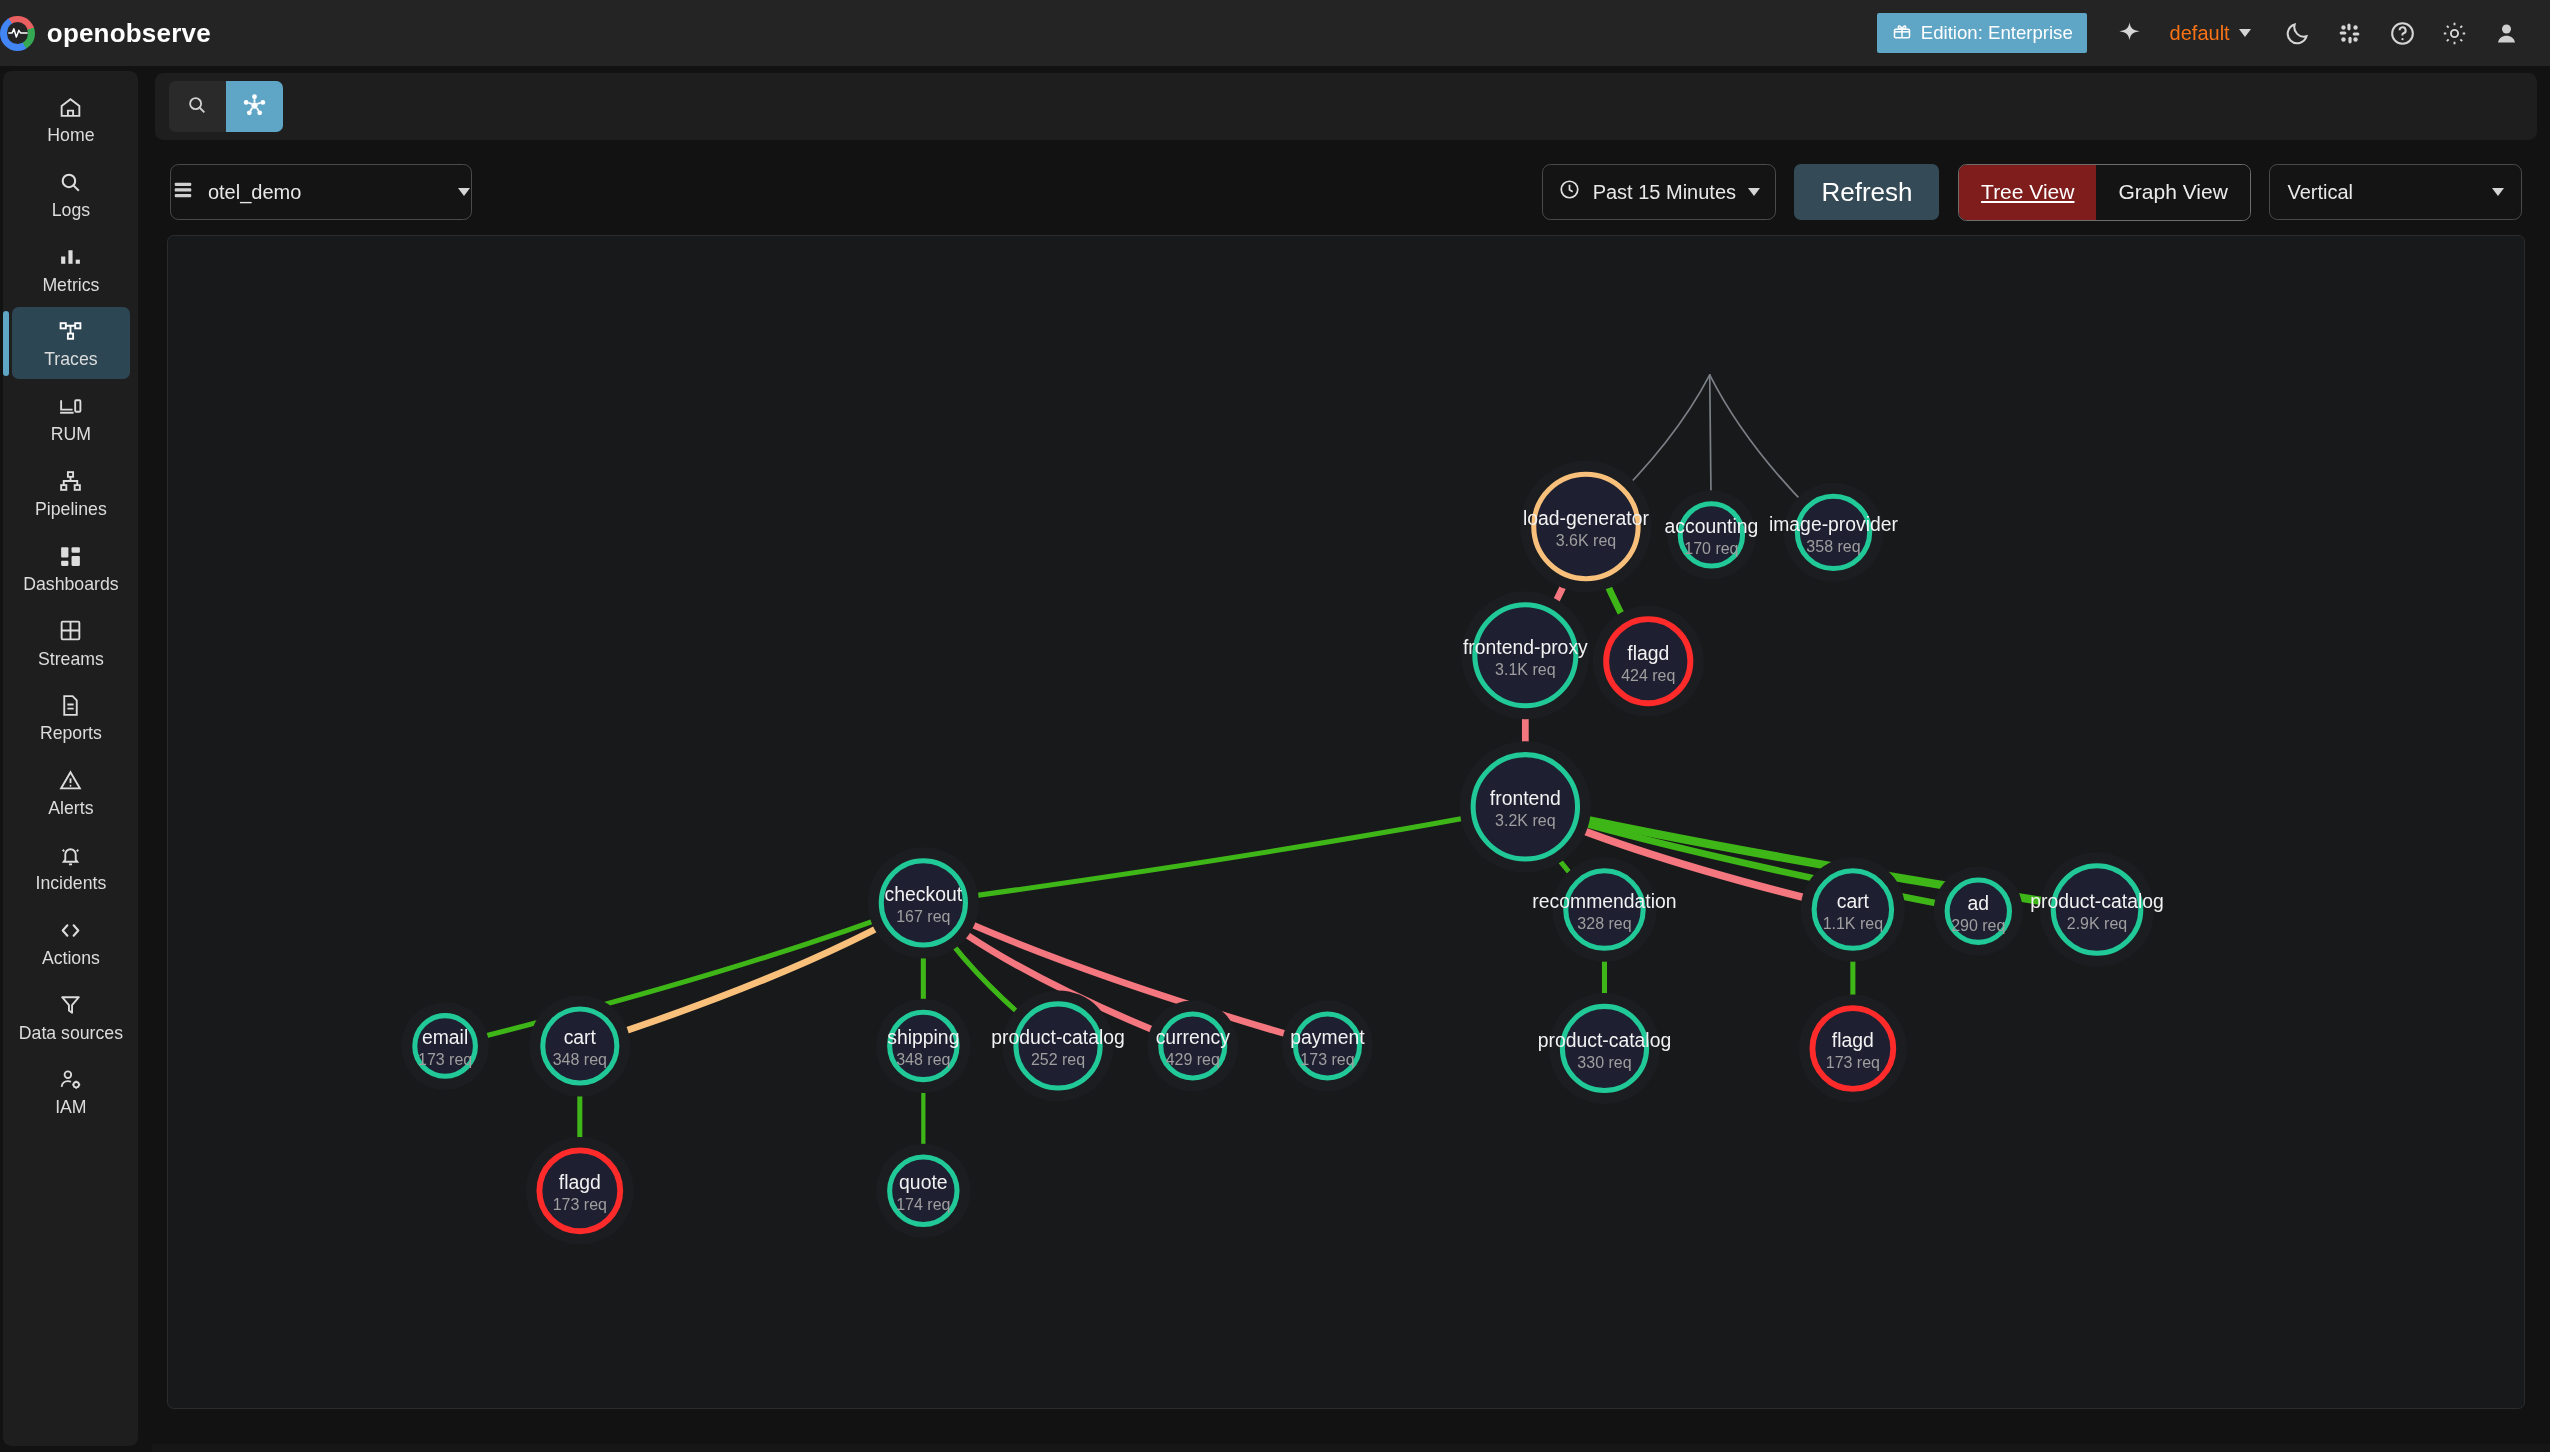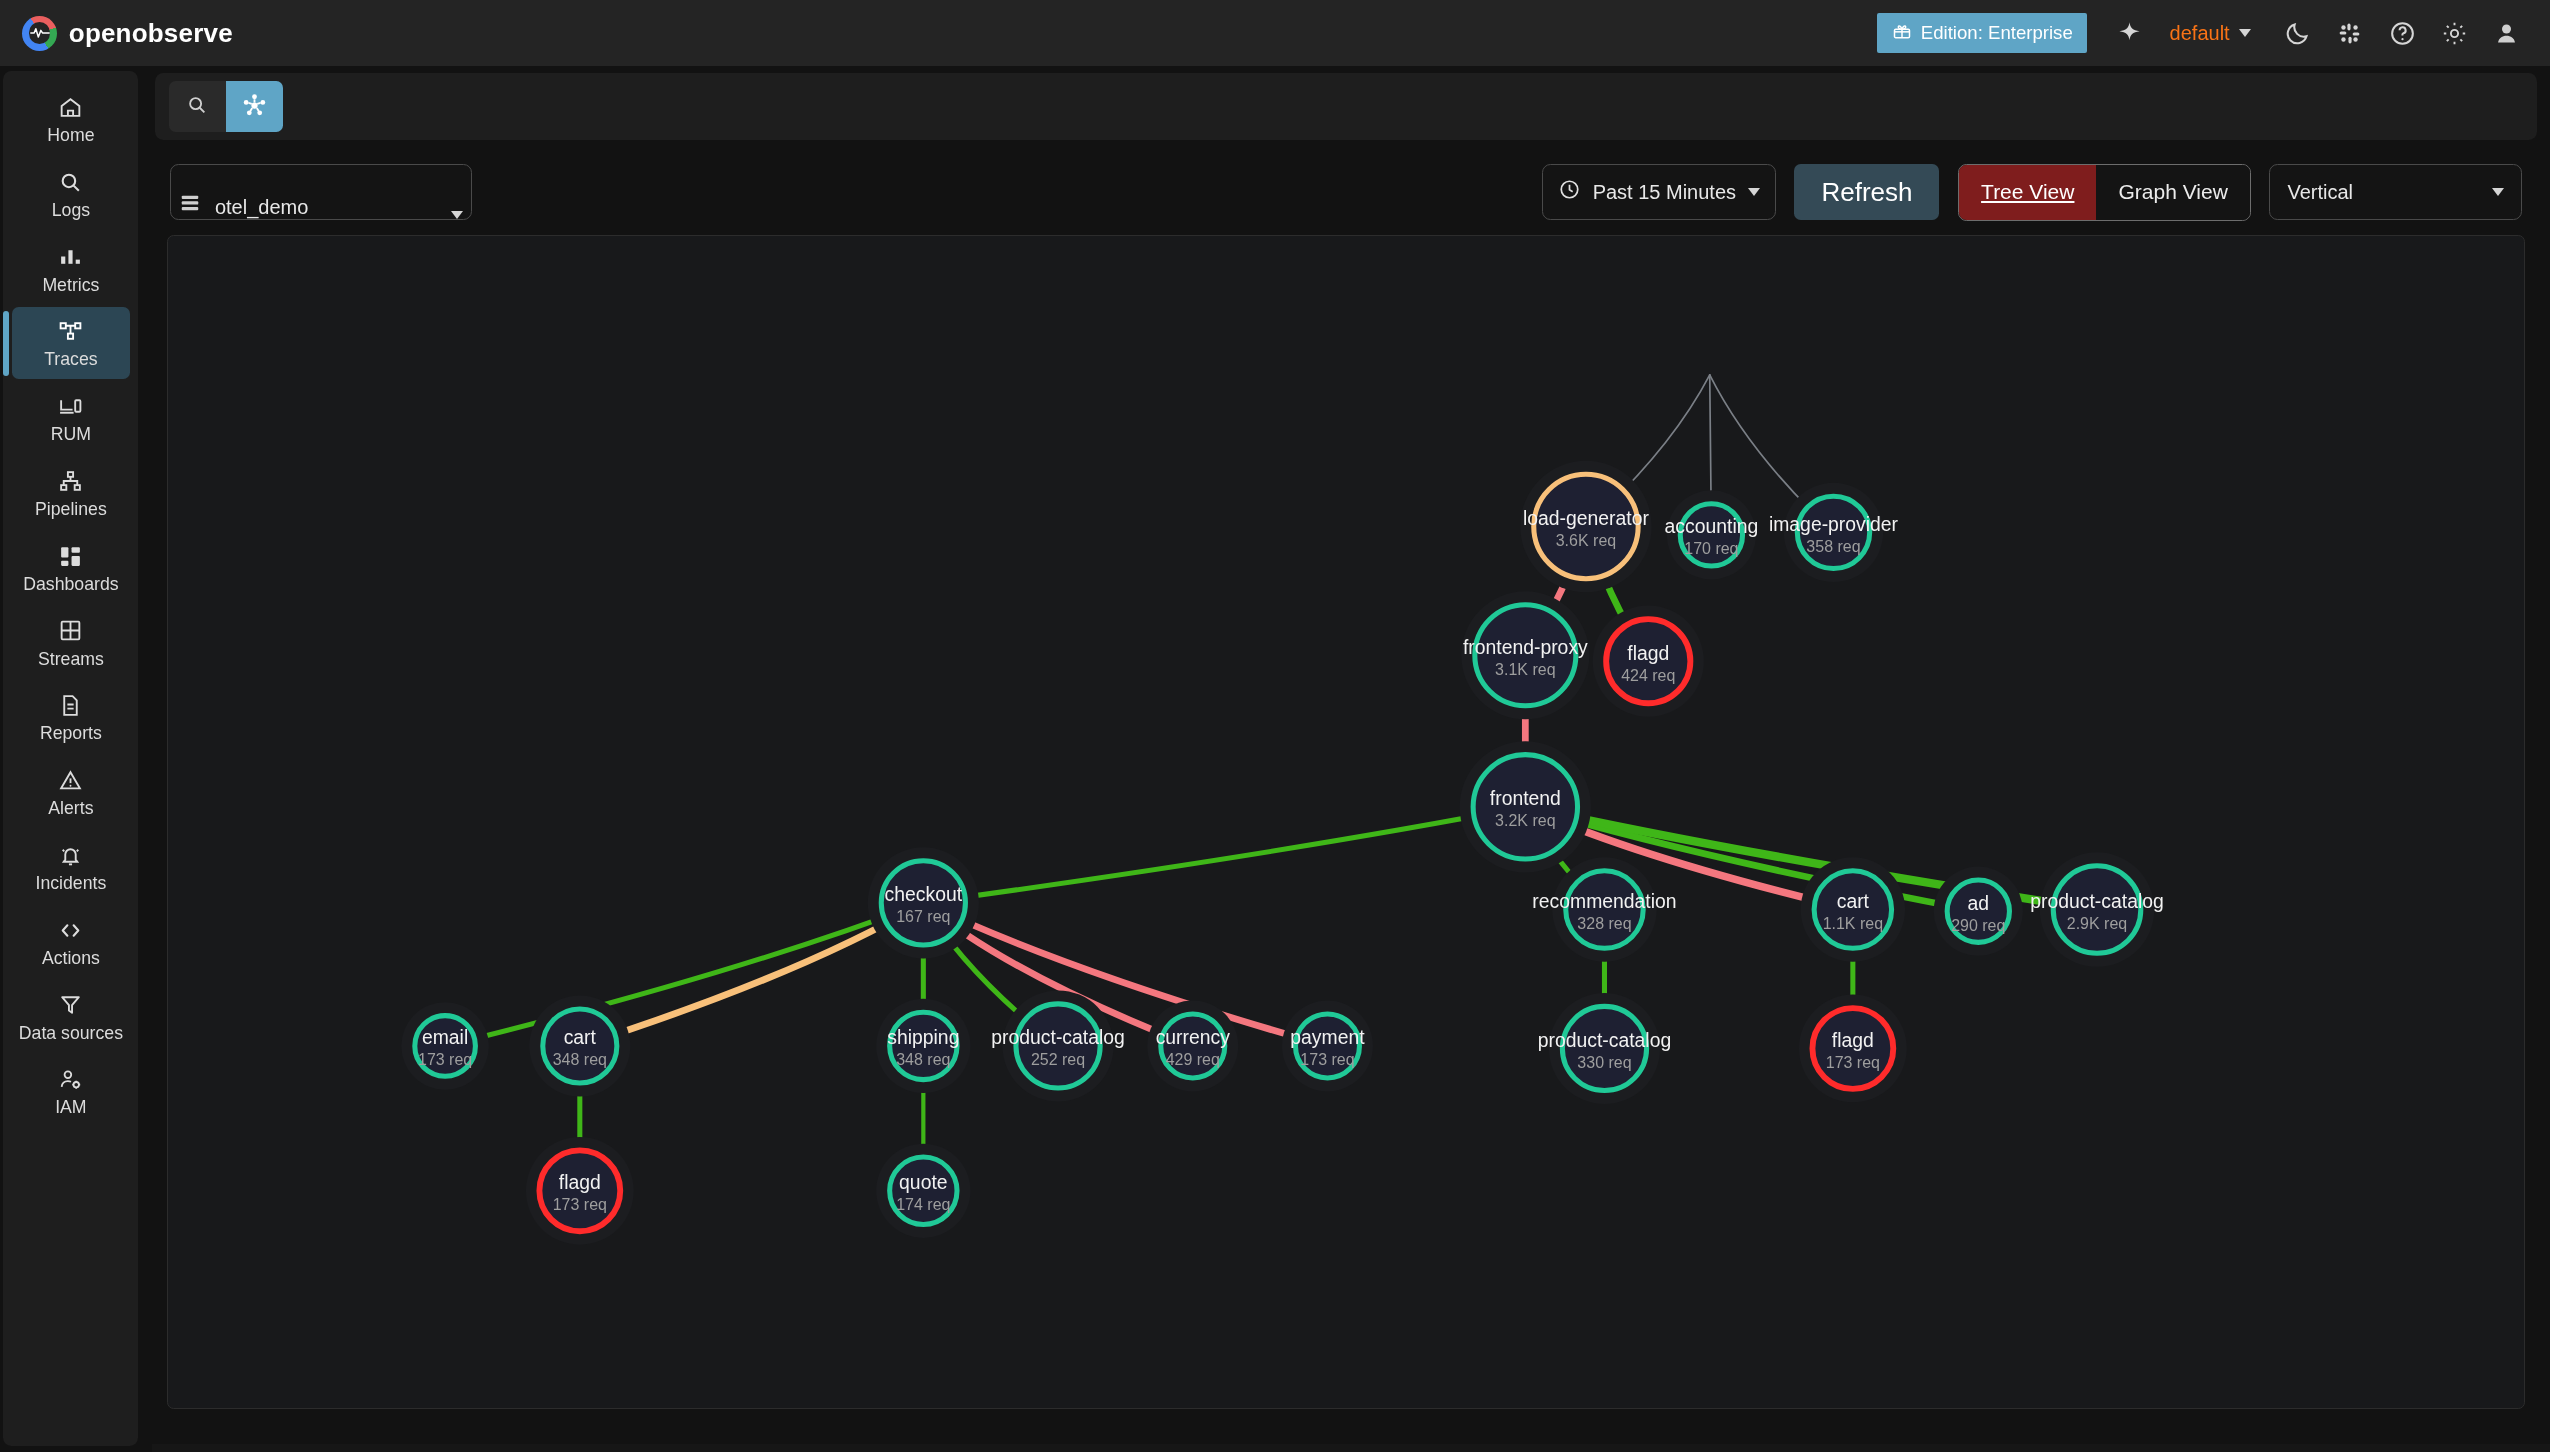--- a/index.html
+++ b/index.html
@@ -11,21 +11,21 @@
     overflow: hidden;
   }
 
   
   #app-header {
     position: absolute; top: 0; left: 0;
     width: 2550px; height: 66px;
     background: #242424;
     display: flex; align-items: center;
   }
-  #brand { display: flex; align-items: center; gap: 11.8px; padding-left: 22px; }
+  #brand { display: flex; align-items: center; gap: 11.8px; }
   #brand-logo {
     width: 35px; height: 35px; border-radius: 50%;
     position: relative;
     background: conic-gradient(from 200deg, #4285f4 0deg 130deg, #ea5f5f 130deg 230deg, #34a853 230deg 310deg, #4285f4 310deg 360deg);
     display: flex; align-items: center; justify-content: center;
   }
   #brand-logo::after {
     content: ""; position: absolute; inset: 6.7px;
     background: #242424; border-radius: 50%;
   }
@@ -104,21 +104,21 @@
   #toolbar {
     position: absolute; top: 81px; left: 3.4px;
     width: 2382px; height: 76px;
     display: flex; align-items: center; gap: 18.6px; padding: 0 15px;
   }
   .ctl {
     background: #141414; border: 0.8px solid #4a4a4a; border-radius: 8.4px;
     height: 56px; display: flex; align-items: center;
     color: #e8e8e8; font-size: 20px; cursor: pointer;
   }
-  #stream-select { width: 302px; padding: 0 8px; gap: 13.5px; align-items: flex-end; }
+  #stream-select { width: 302px; padding: 0 1px; gap: 13.5px; }
   #stream-select .caret-down { margin-left: auto; }
   #search-box { width: 319px; padding: 0 15px; gap: 13.5px; }
   #search-input {
     background: transparent; border: none; outline: none;
     color: #e8e8e8; font-size: 20px; width: 100%;
     font-family: "Liberation Sans", sans-serif;
   }
   #search-input::placeholder { color: #9a9a9a; }
   #time-select { margin-left: auto; padding: 0 15px; gap: 11.8px; }
   #refresh-btn {

